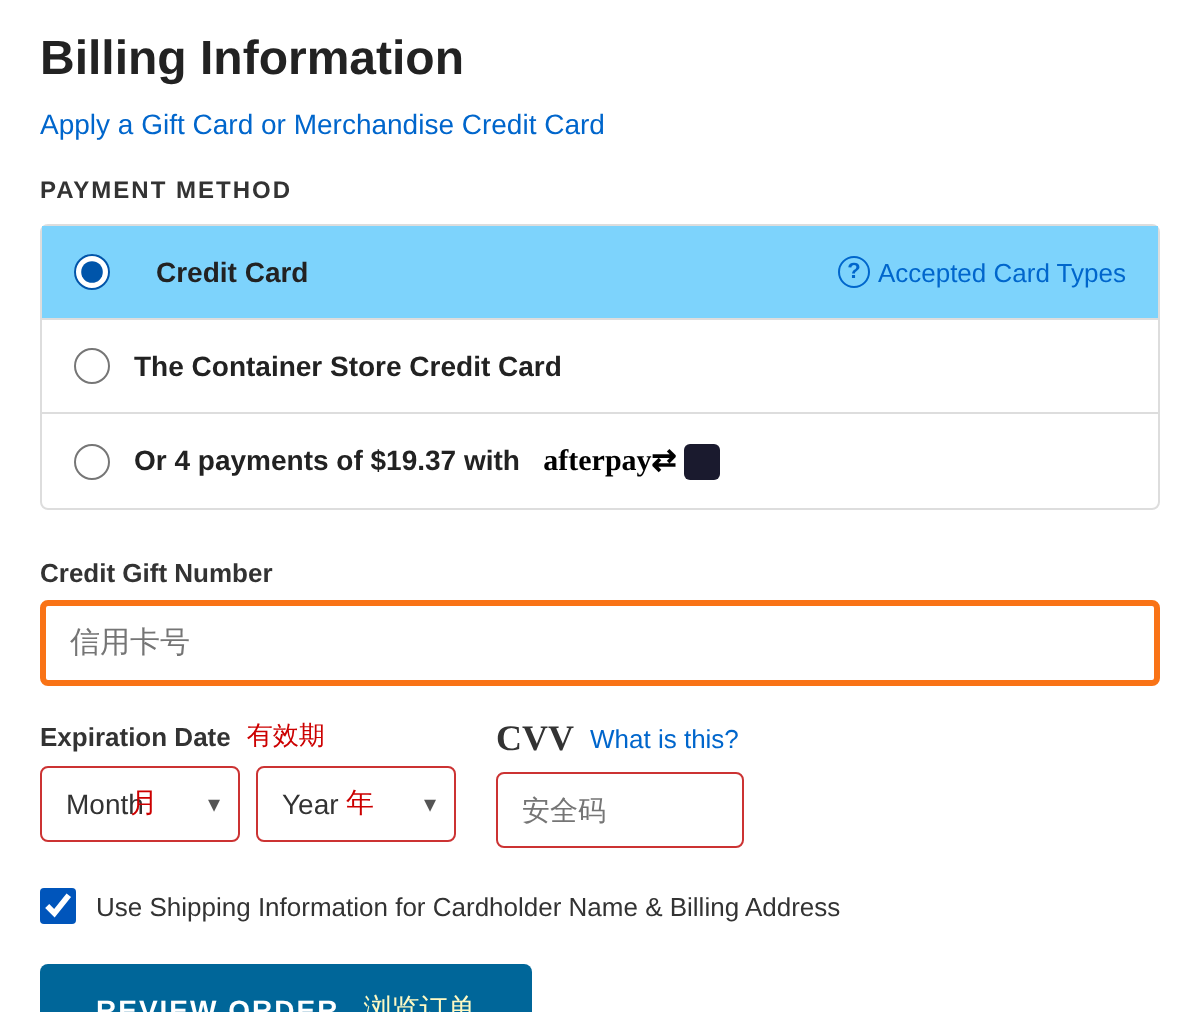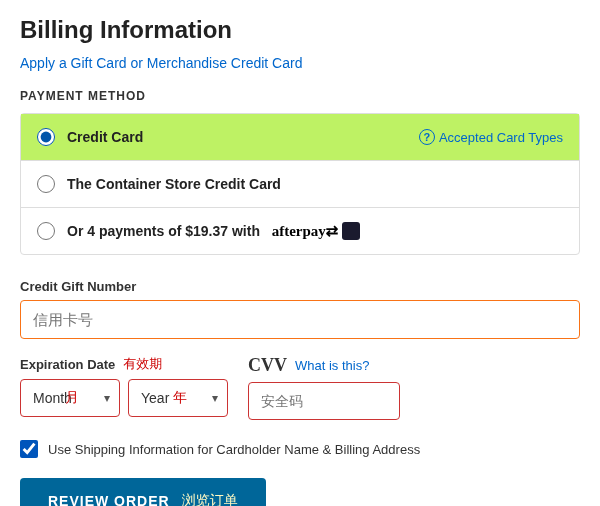--- a/index.html
+++ b/index.html
@@ -38,21 +38,22 @@
     }
     .payment-option {
       display: flex;
       align-items: center;
       padding: 14px 16px;
       border-bottom: 1px solid #ddd;
       cursor: pointer;
     }
     .payment-option:last-child { border-bottom: none; }
     .payment-option.selected {
-      background: #bef264;
+      background: #7dd3fc;
+      gap: 11px;
     }
     .payment-option input[type="radio"] {
       margin-right: 12px;
       accent-color: #0055aa;
       width: 18px;
       height: 18px;
       cursor: pointer;
     }
     .payment-option-label {
       font-size: 14px;
@@ -115,21 +116,21 @@
       margin-bottom: 6px;
     }
     .form-label-row .form-label { margin-bottom: 0; }
     .chinese-hint {
       color: #cc0000;
       font-size: 13px;
     }
     .form-input {
       width: 100%;
       padding: 10px 12px;
-      border: 1px solid #f97316;
+      border: 3px solid #f97316;
       border-radius: 4px;
       font-size: 15px;
       color: #cc3333;
       outline: none;
     }
     .expiry-cvv-row {
       display: flex;
       align-items: flex-start;
       gap: 20px;
     }
@@ -184,21 +185,21 @@
       color: #333;
       font-family: Liberation Serif, serif;
     }
     .what-is-this {
       font-size: 13px;
       color: #0066cc;
       text-decoration: none;
       cursor: pointer;
     }
     .cvv-input {
-      width: 152px;
+      width: 124px;
       padding: 10px 12px;
       border: 1px solid #cc3333;
       border-radius: 4px;
       font-size: 14px;
       color: #cc3333;
       outline: none;
     }
     .shipping-checkbox-row {
       display: flex;
       align-items: center;

